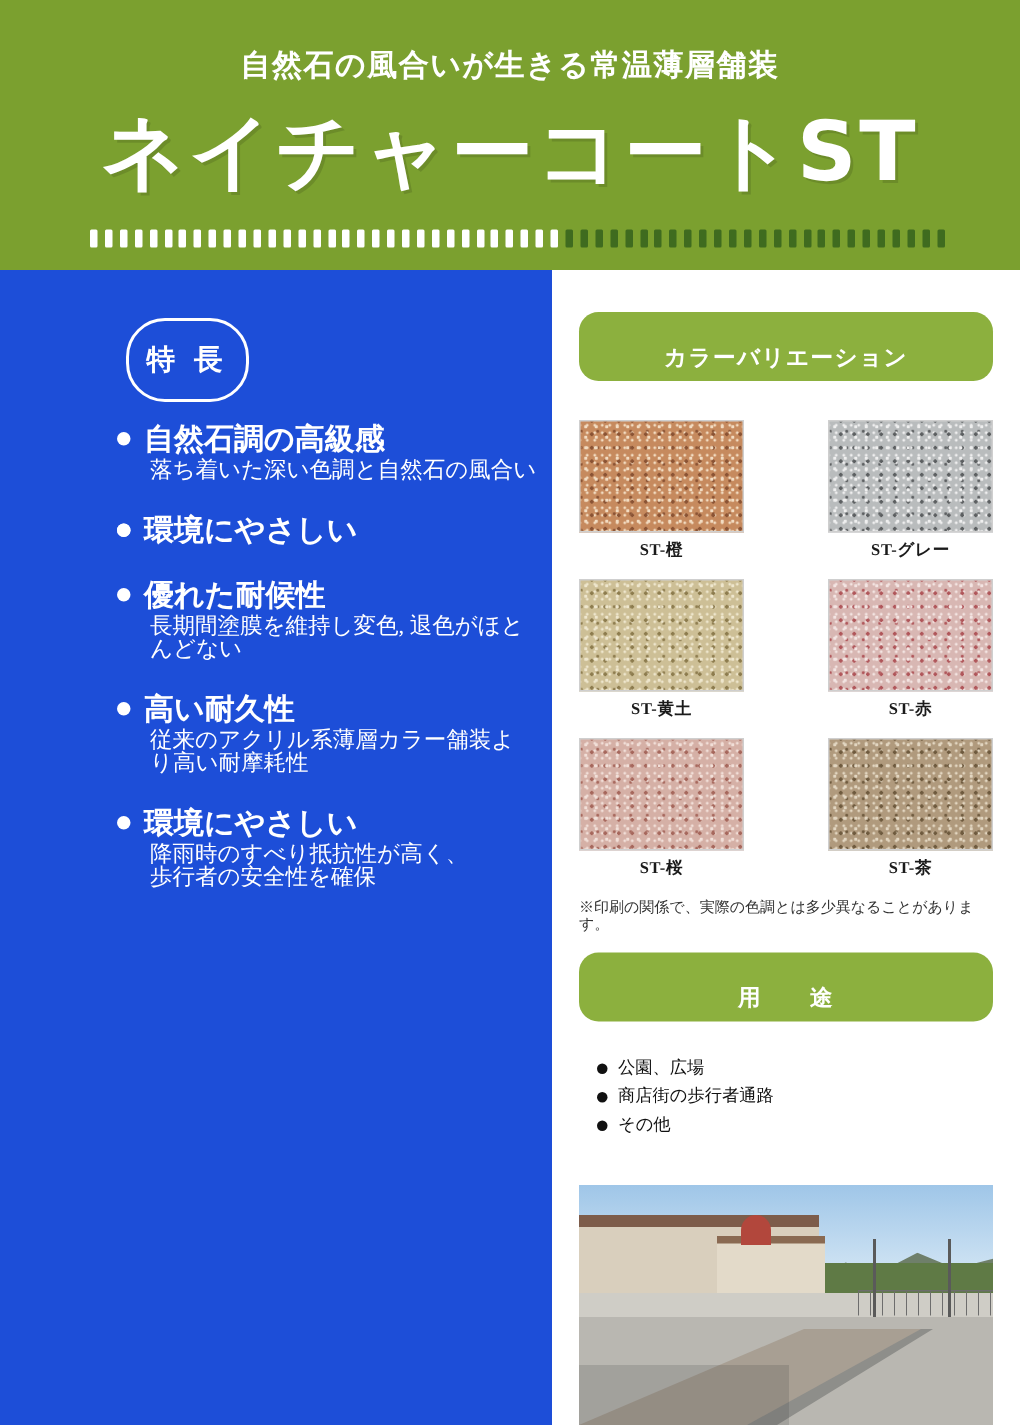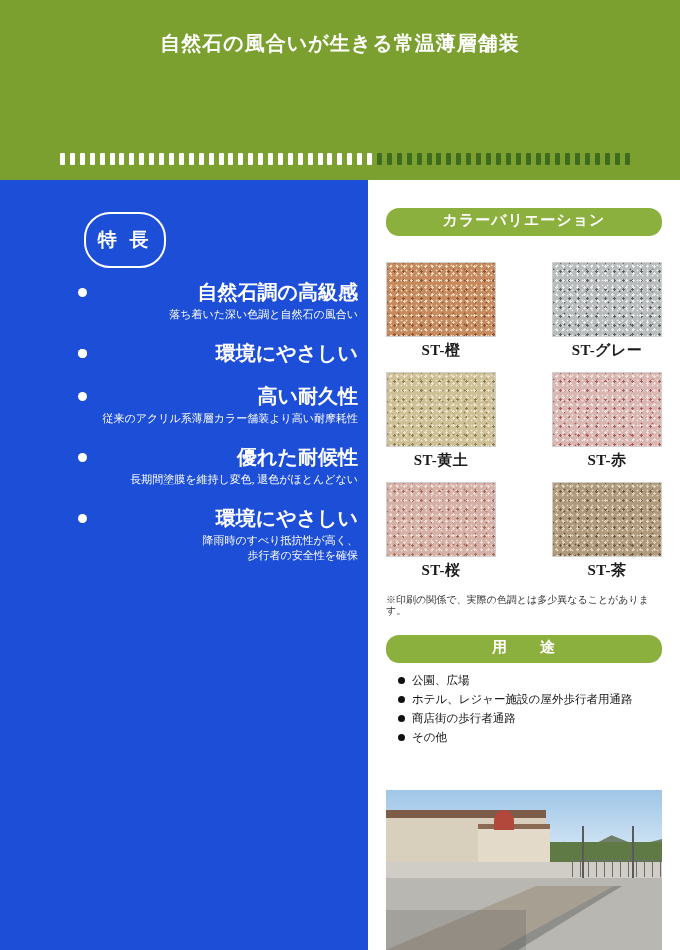--- a/index.html
+++ b/index.html
@@ -105,56 +105,55 @@
   }
   .features {
     position: absolute;
     left: 78px; top: 100px;
     width: 280px;
   }
   .feature {
     position: relative;
     margin-bottom: 19px;
     padding-left: 18px;
-    text-align: right;
   }
   .feature .bullet {
     position: absolute;
     left: 0; top: 8px;
     width: 9px; height: 9px;
     border-radius: 50%;
     background: #ffffff;
   }
   .feature .f-title {
     color: #ffffff;
     font-family: "DejaVu Sans", sans-serif;
     font-weight: bold;
     font-size: 20px;
     line-height: 24px;
     letter-spacing: 0px;
   }
   .feature .f-desc {
     color: #ffffff;
     font-family: "Liberation Serif", serif;
-    font-size: 11px;
+    font-size: 15px;
     line-height: 15px;
     margin-top: 3px;
     padding-left: 4px;
   }
 
   
   .panel-head {
     background: #8cb03e;
     color: #ffffff;
     font-family: "DejaVu Sans", sans-serif;
     font-weight: bold;
     font-size: 15px;
     text-align: center;
     border-radius: 13px;
-    padding: 3px 0 6px;
+    padding: 21px 0 6px;
     letter-spacing: 1px;
   }
   .color-section {
     position: absolute;
     left: 18px; top: 28px;
     width: 276px;
   }
   .swatch-grid {
     margin-top: 26px;
     display: flex;
@@ -173,41 +172,41 @@
     box-sizing: border-box;
     position: relative;
     overflow: hidden;
   }
   .swatch .grain {
     position: absolute;
     inset: 0;
   }
   .swatch-label {
     font-family: "Liberation Serif", serif;
-    font-size: 15px;
+    font-size: 11px;
     font-weight: bold;
     color: #1a1a1a;
     margin-top: 4px;
     letter-spacing: 0.5px;
   }
   .color-note {
     font-family: "Liberation Serif", serif;
     font-size: 10px;
     color: #333333;
     margin-top: 2px;
     line-height: 11px;
   }
 
   .use-section {
     position: absolute;
     left: 18px; top: 455px;
     width: 276px;
   }
   .use-list {
-    margin-top: 8px;
+    margin-top: 22px;
     padding-left: 12px;
   }
   .use-item {
     font-family: "Liberation Serif", serif;
     font-size: 11.5px;
     color: #111111;
     line-height: 19px;
     position: relative;
     padding-left: 14px;
   }
@@ -288,20 +287,21 @@
     background: rgba(60,60,60,0.18);
   }
 </style>
 </head>
 <body>
 
 <div class="page">
 
   <div class="header">
     <div class="header-tagline">自然石の風合いが生きる常温薄層舗装</div>
+    <div class="header-title">ネイチャーコートST</div>
     <div class="dash-row">
         <span class="dash"></span>
         <span class="dash"></span>
         <span class="dash"></span>
         <span class="dash"></span>
         <span class="dash"></span>
         <span class="dash"></span>
         <span class="dash"></span>
         <span class="dash"></span>
         <span class="dash"></span>
@@ -367,27 +367,27 @@
         </div>
         <div class="feature">
           <span class="bullet"></span>
         </div>
         <div class="feature">
           <span class="bullet"></span>
           <div class="f-title">環境にやさしい</div>
         </div>
         <div class="feature">
           <span class="bullet"></span>
+          <div class="f-title">優れた耐候性</div>
+          <div class="f-desc" style="white-space: pre-line;">長期間塗膜を維持し変色, 退色がほとんどない</div>
+        </div>
+        <div class="feature">
+          <span class="bullet"></span>
           <div class="f-title">高い耐久性</div>
           <div class="f-desc" style="white-space: pre-line;">従来のアクリル系薄層カラー舗装より高い耐摩耗性</div>
-        </div>
-        <div class="feature">
-          <span class="bullet"></span>
-          <div class="f-title">優れた耐候性</div>
-          <div class="f-desc" style="white-space: pre-line;">長期間塗膜を維持し変色, 退色がほとんどない</div>
         </div>
         <div class="feature">
           <span class="bullet"></span>
           <div class="f-title">環境にやさしい</div>
           <div class="f-desc" style="white-space: pre-line;">降雨時のすべり抵抗性が高く、
 歩行者の安全性を確保</div>
         </div>
       </div>
   </div>
 
@@ -433,21 +433,20 @@
             <div class="swatch-label">ST-茶</div>
           </div>
         </div>
       <div class="color-note">※印刷の関係で、実際の色調とは多少異なることがあります。</div>
     </div>
 
     <div class="use-section">
       <div class="panel-head">用　　途</div>
       <div class="use-list">
           <div class="use-item"><span class="ubul"></span><span>公園、広場</span></div>
-          <div class="use-item"><span class="ubul"></span><span>ホテル、レジャー施設の屋外歩行者用通路</span></div>
           <div class="use-item"><span class="ubul"></span><span>商店街の歩行者通路</span></div>
           <div class="use-item"><span class="ubul"></span><span>その他</span></div>
         </div>
     </div>
 
     <div class="photo-wrap">
       <div class="ph-sky"></div>
       <div class="ph-mount"></div>
       <div class="ph-trees"></div>
       <div class="ph-bldg"></div>

